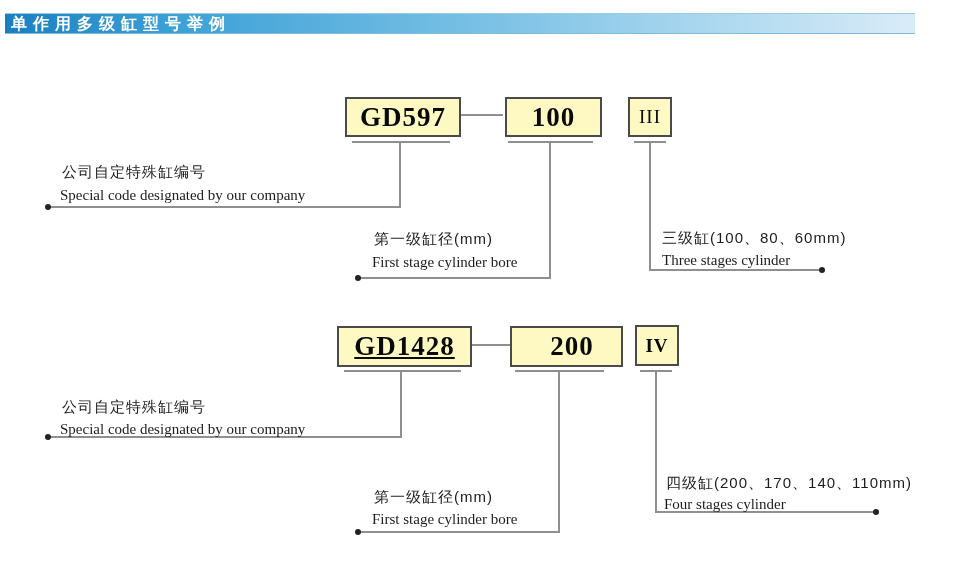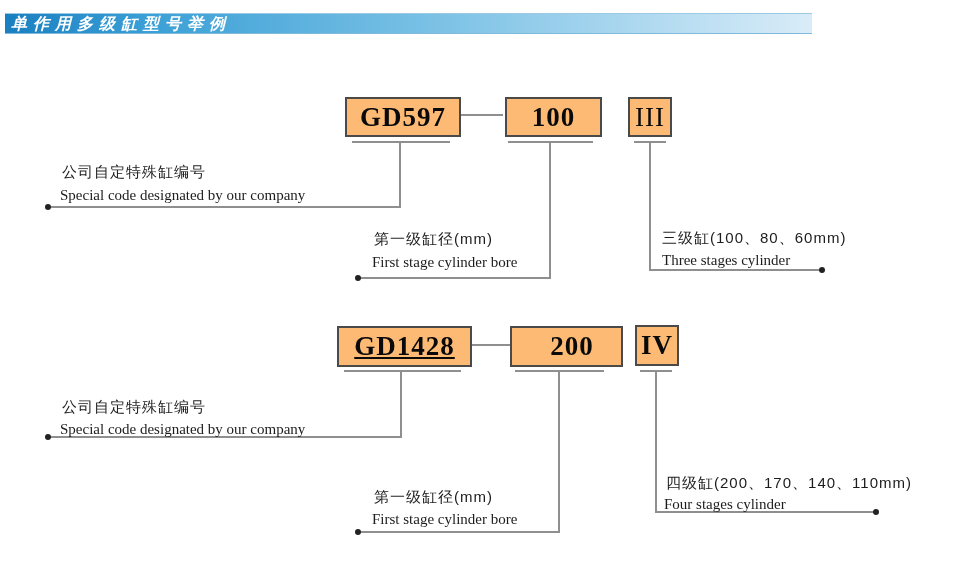--- a/index.html
+++ b/index.html
@@ -6,48 +6,47 @@
   .page{
     position:relative;
     width:980px;height:568px;
     background:#ffffff;
     overflow:hidden;
     font-family:"Liberation Sans",sans-serif;
     color:#111;
   }
   
   .header-bar{
-    position:absolute;left:5px;top:13px;width:807px;height:19px;
+    position:absolute;left:5px;top:13px;width:910px;height:19px;
     background:linear-gradient(90deg,#1a7fc0 0%,#3ba0d6 18%,#7ec3e6 55%,#d9ecf8 100%);
     border-top:1px solid #9cc9e4;
     border-bottom:1px solid #7fb9dc;
-    font-style:italic;
   }
   .header-title{
     position:absolute;left:6px;top:0;
     font-size:16px;font-weight:bold;color:#ffffff;
     letter-spacing:6px;line-height:19px;white-space:nowrap;
     font-family:"Liberation Sans",sans-serif;
   }
   .subtitle{
     position:absolute;left:13px;top:38px;
     font-size:17px;font-weight:600;color:#0a0a0a;
     font-family:"Liberation Serif",serif;white-space:nowrap;
   }
   
   .mbox{
     position:absolute;
     border:2px solid #4a4a4a;
-    background:#fdba74;
+    background:#fef9c3;
     display:flex;align-items:center;justify-content:center;
     font-family:"Liberation Serif",serif;
     color:#0a0a0a;white-space:nowrap;
   }
   .mbox.code,.mbox.bore{font-size:27px;font-weight:bold;letter-spacing:1px;}
-  .mbox.stage{font-size:27px;font-weight:400;letter-spacing:1px;}
+  .mbox.stage{font-size:19px;font-weight:400;letter-spacing:1px;}
   
   .hline,.vline{position:absolute;background:#8f8f8f;}
   .hline{height:2px;}
   .vline{width:2px;}
   .dot{
     position:absolute;width:6px;height:6px;border-radius:50%;
     background:#222222;
   }
   
   .lbl-zh{

